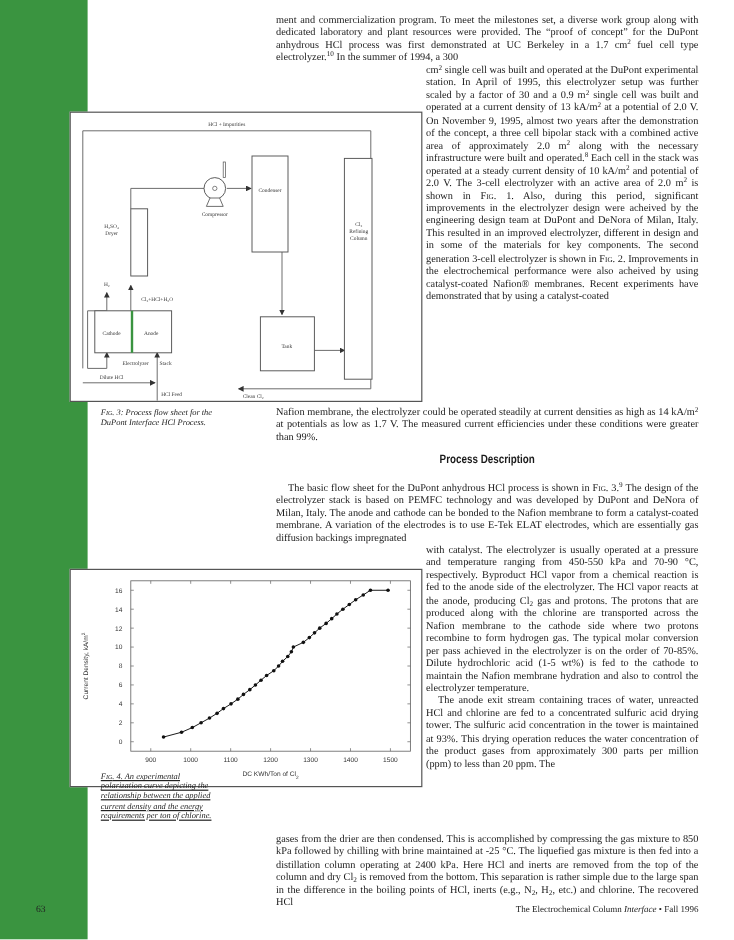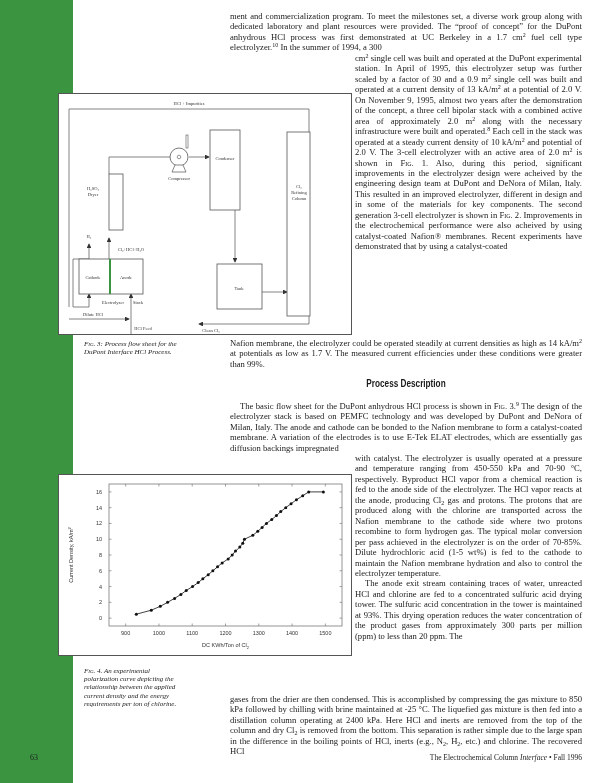--- a/index.html
+++ b/index.html
@@ -219,18 +219,18 @@
         <circle cx="237.39857142857142" cy="24.777777777777786" r="1.5" fill="#111"></circle>
         <circle cx="243.72285714285715" cy="20.833333333333343" r="1.5" fill="#111"></circle>
         <circle cx="249.7142857142857" cy="16.888888888888886" r="1.5" fill="#111"></circle>
         <circle cx="264.36" cy="16.888888888888886" r="1.5" fill="#111"></circle>
       </g>
     <text id="xlabel" class="chart-text" font-size="5.5" fill="#333" text-anchor="middle" x="166.5" y="172"><tspan>DC KWh/Ton of Cl</tspan><tspan dy="2" font-size="4">2</tspan></text>
     <text id="ylabel" class="chart-text" font-size="5.5" fill="#333" text-anchor="middle" x="14" y="80" transform="rotate(-90 14 80)"><tspan>Current Density, kA/m</tspan><tspan dy="-2" font-size="4">2</tspan></text>
   </svg>
 </div>
 
-<div class="caption" style="top:667px;">
+<div class="caption" style="top:643px;text-decoration:underline;">
   <span class="sc">Fig</span><span>. 4. An experimental polarization curve depicting the relationship between the applied current density and the energy requirements per ton of chlorine.</span>
 </div>
 
 <div class="pagenum">63</div>
 <div class="journal"><span>The Electrochemical Column </span><i>Interface</i><span> • Fall 1996</span></div>
 
 </body></html>

